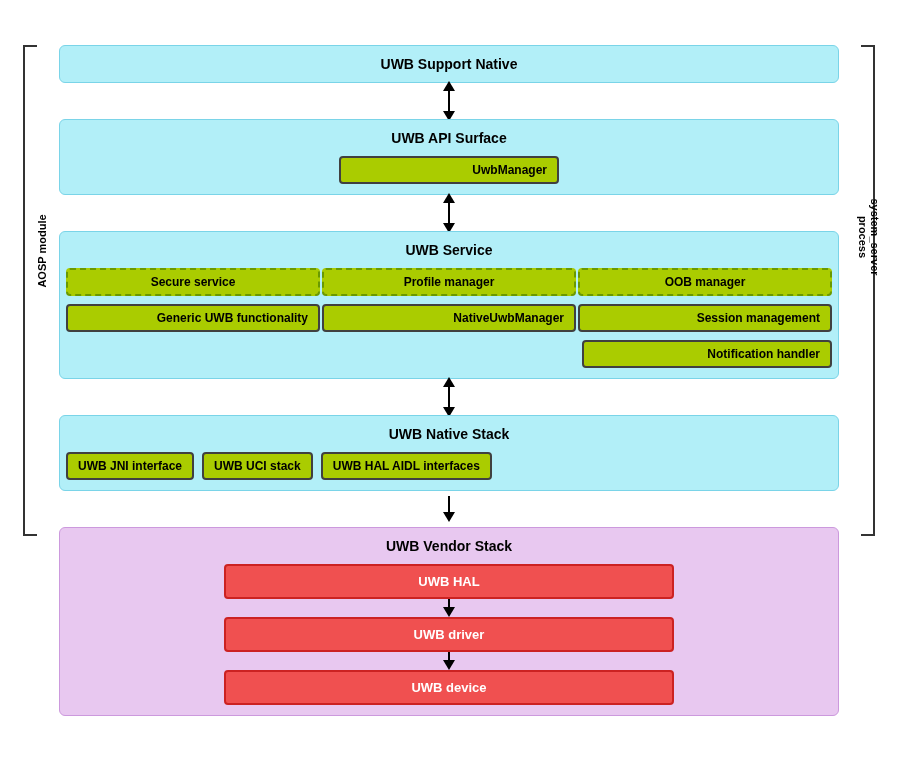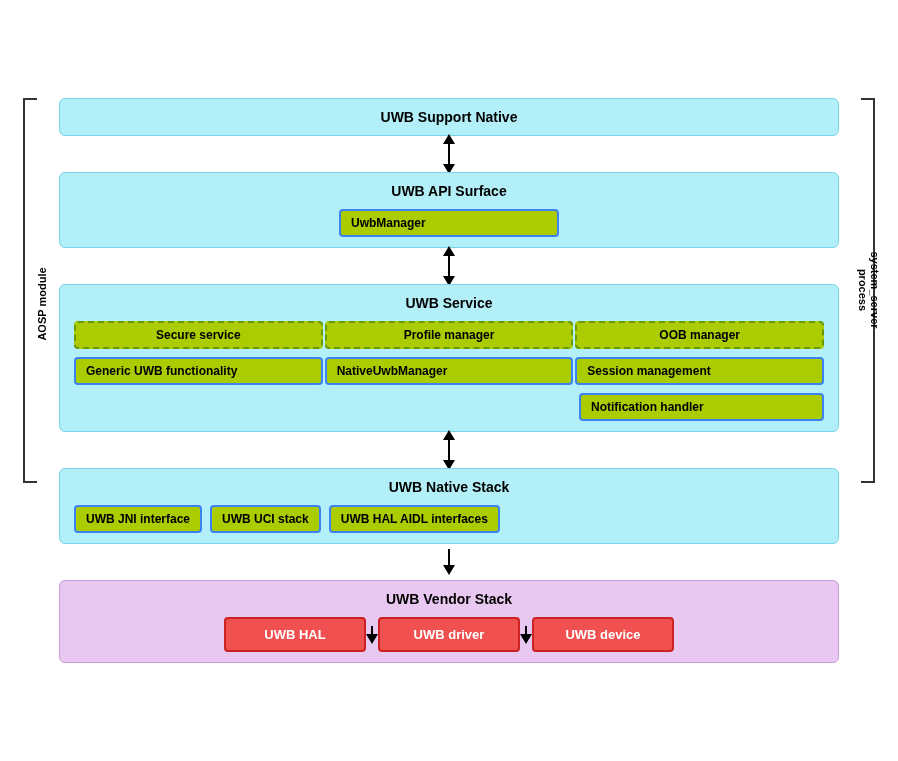--- a/index.html
+++ b/index.html
@@ -17,34 +17,34 @@
       position: relative;
       width: 860px;
       padding: 20px 10px;
     }
 
     
     .section-cyan {
       background: #b2eff8;
       border: 1.5px solid #7ad4e8;
       border-radius: 6px;
-      padding: 10px 14px;
+      padding: 10px 6px;
       margin-bottom: 0;
     }
 
     
     .box-green {
       background: #aacc00;
-      border: 2px solid #3b82f6;
+      border: 2px solid #404040;
       border-radius: 4px;
       padding: 5px 10px;
       font-weight: bold;
       font-size: 12px;
       color: #000;
-      text-align: left;
+      text-align: right;
     }
     
     .box-green-dashed {
       background: #aacc00;
       border: 2px dashed #6a9900;
       border-radius: 4px;
       padding: 5px 10px;
       font-weight: bold;
       font-size: 12px;
       color: #000;
@@ -134,20 +134,21 @@
 
     .vendor-rows {
       display: flex;
       flex-direction: column;
       gap: 0;
       align-items: center;
     }
     .vendor-box-wrap {
       width: 60%;
       display: flex;
+      flex-direction: column;
       align-items: center;
     }
     .vendor-arrow {
       height: 18px;
       display: flex;
       flex-direction: column;
       align-items: center;
       justify-content: center;
     }
 

